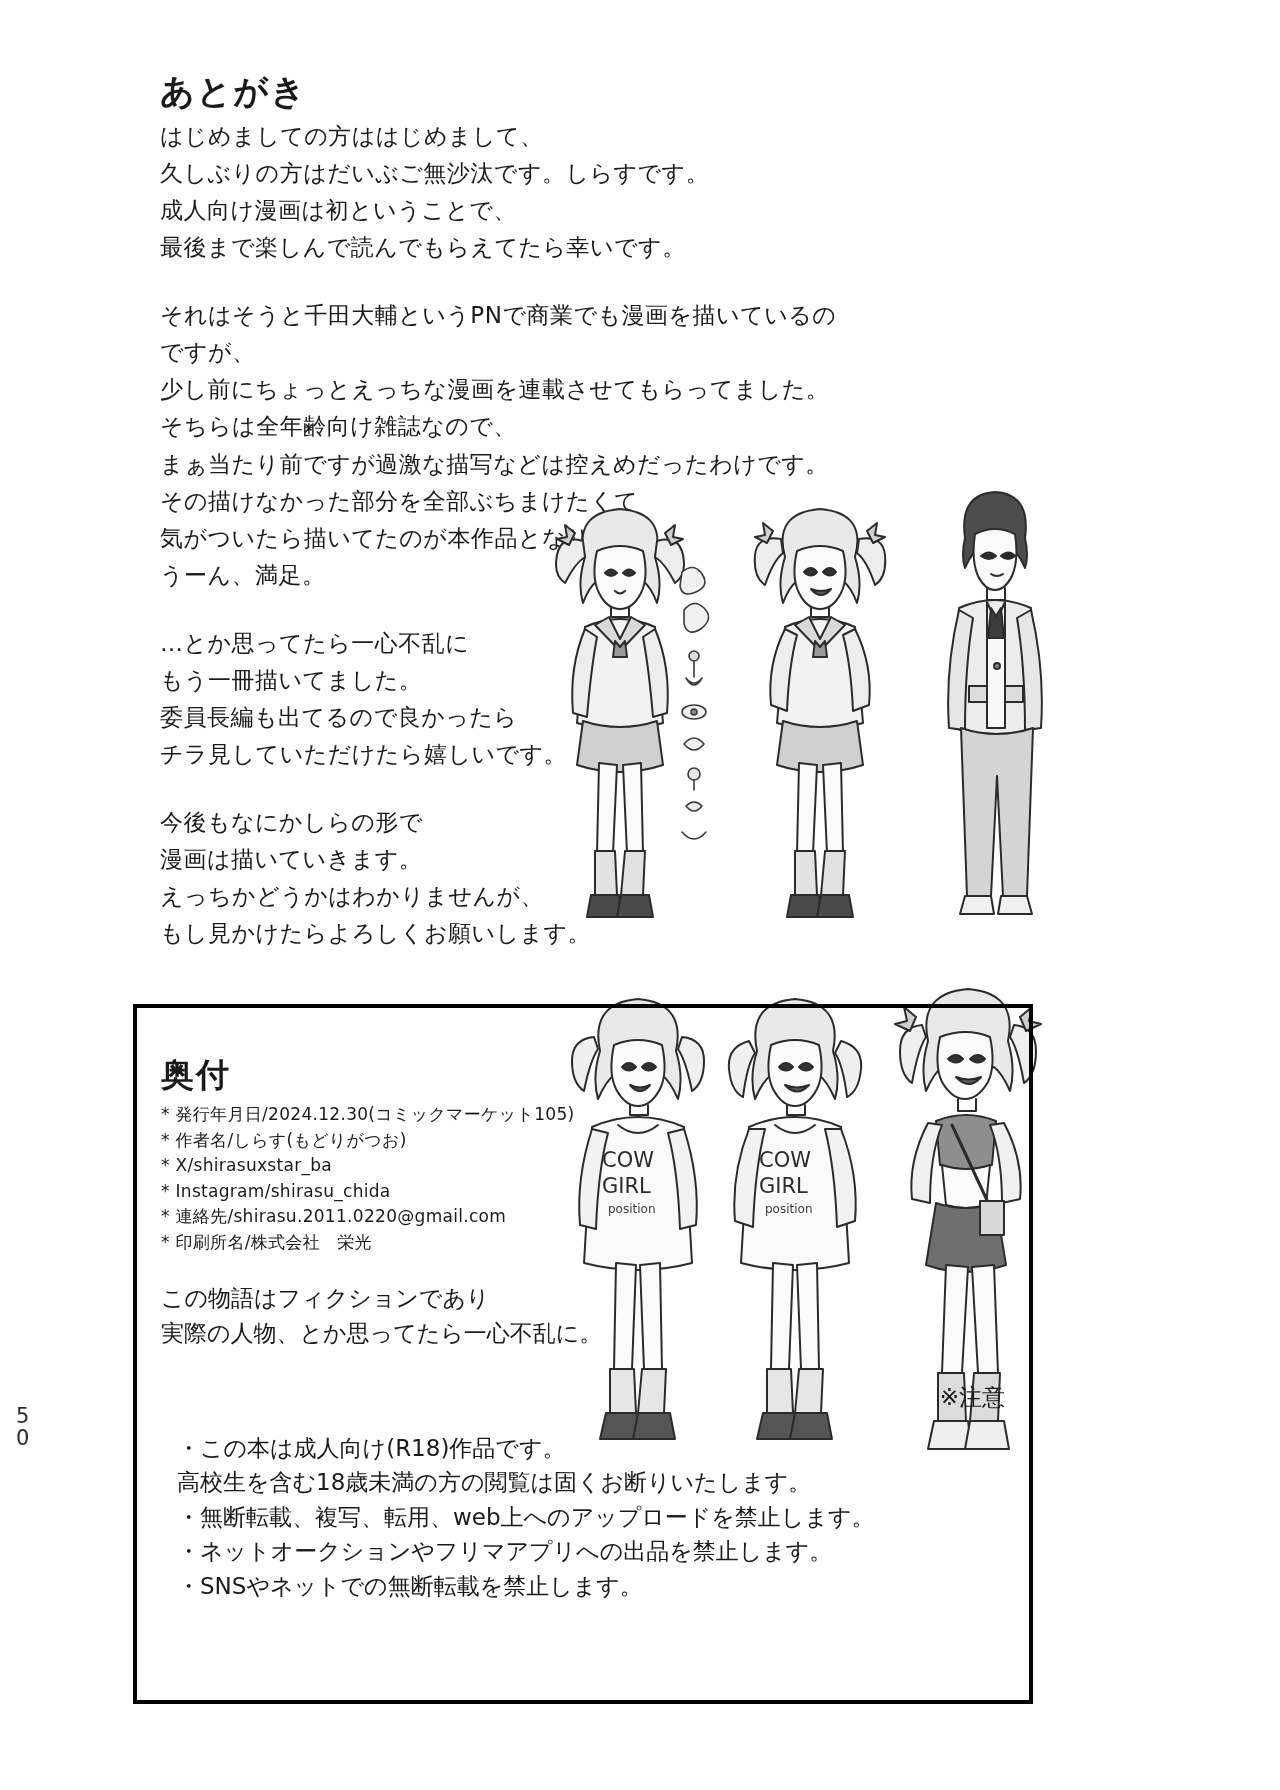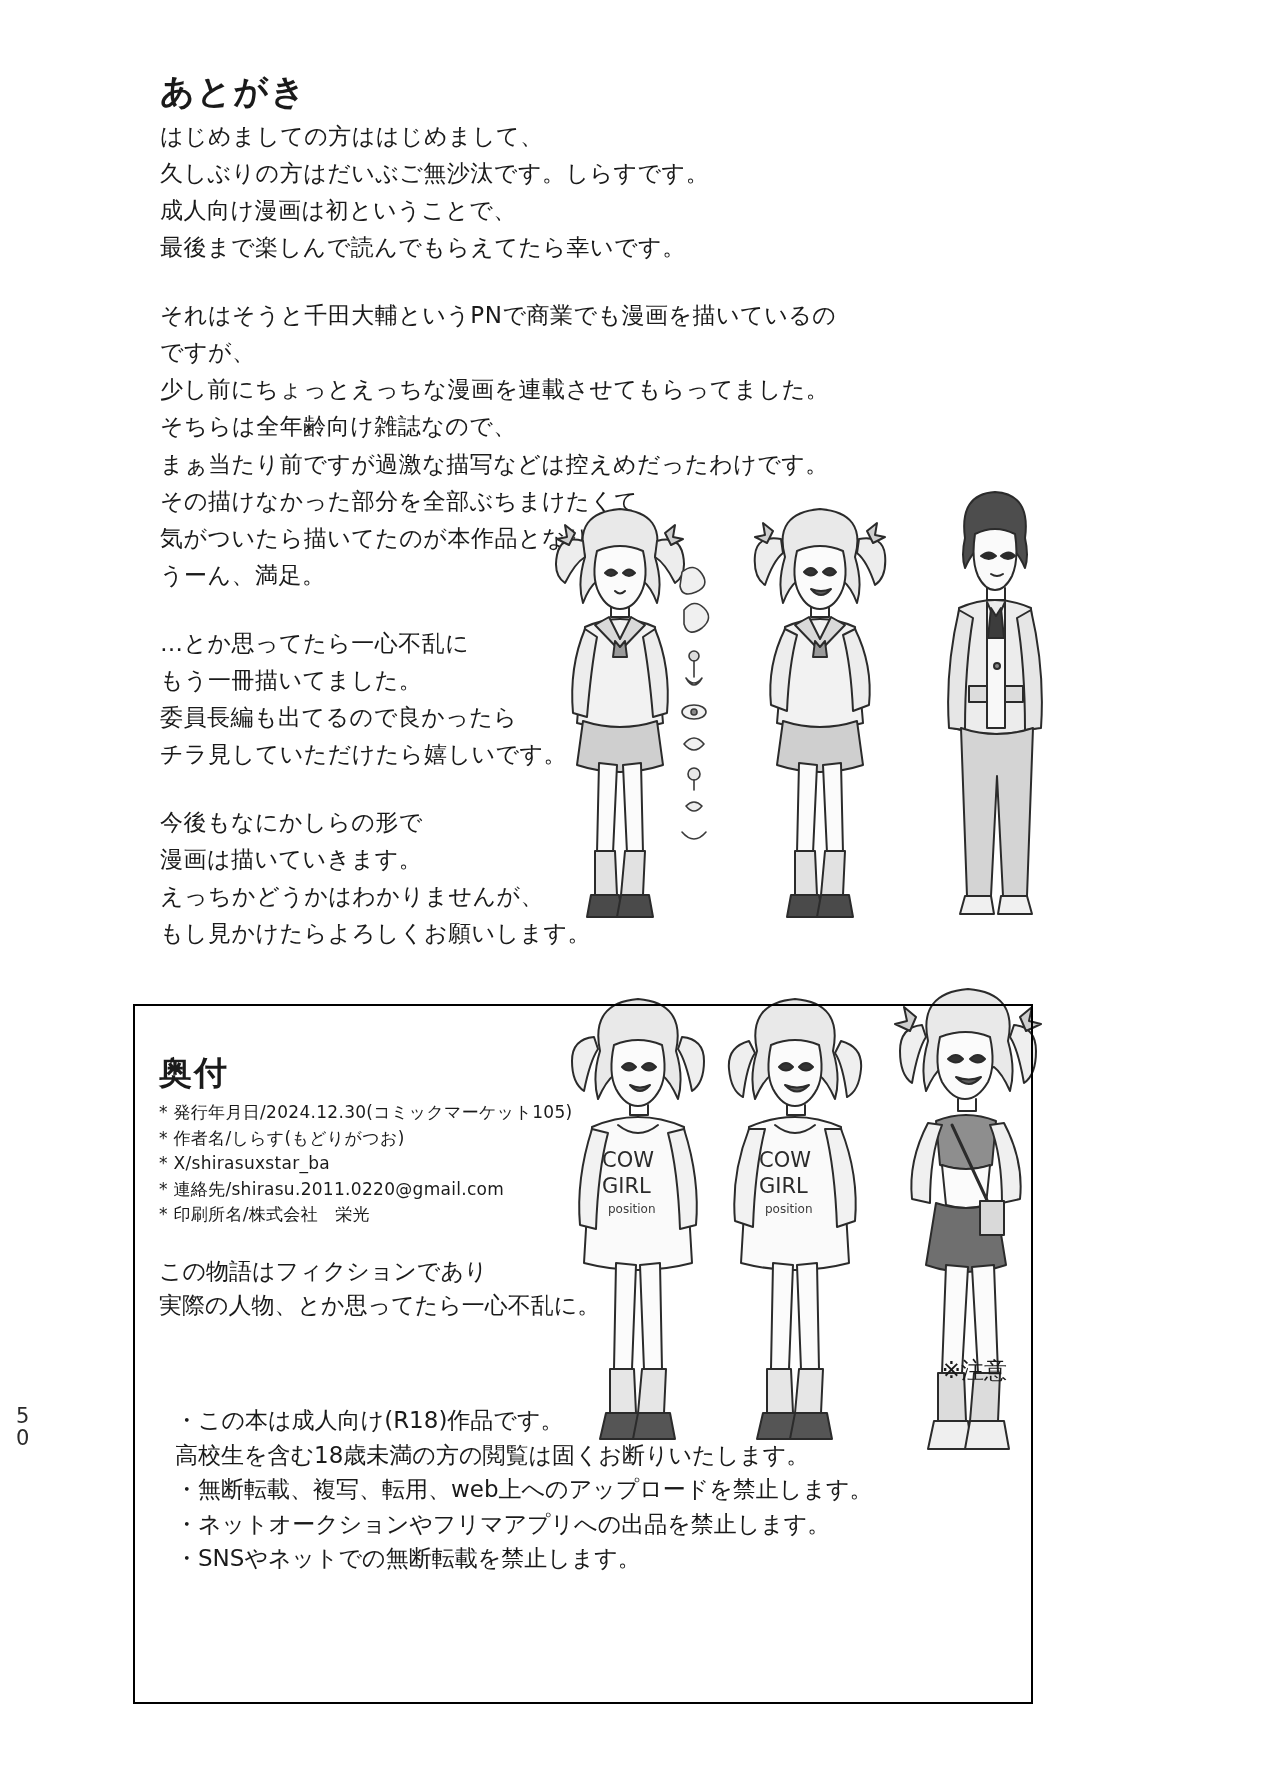--- a/index.html
+++ b/index.html
@@ -46,21 +46,21 @@
     margin-top: 30px;
   }
 
   
   .colophon {
     position: absolute;
     left: 133px;
     top: 1004px;
     width: 900px;
     height: 700px;
-    border: 2px solid #000000;
+    border: 4px solid #000000;
     box-sizing: border-box;
     background: transparent;
   }
   .colophon-inner {
     padding: 18px 24px;
   }
   .colophon-title {
     font-size: 33px;
     font-weight: 700;
     letter-spacing: 2px;
@@ -360,20 +360,21 @@
     </div>
   </div>
 
   <section class="colophon">
     <div class="colophon-inner">
       <h2 class="colophon-title">奥付</h2>
       <ul class="colophon-list">
         <li>* 発行年月日/2024.12.30(コミックマーケット105)</li>
         <li>* 作者名/しらす(もどりがつお)</li>
         <li>* X/shirasuxstar_ba</li>
+        <li>* Instagram/shirasu_chida</li>
         <li>* 連絡先/shirasu.2011.0220@gmail.com</li>
         <li>* 印刷所名/株式会社　栄光</li>
       </ul>
       <div class="colophon-note">この物語はフィクションであり
 実際の人物、とか思ってたら一心不乱に。</div>
       <div class="colophon-caution">
         <span class="caution-head">※注意</span>
         <ul>
           <li>・この本は成人向け(R18)作品です。</li>
           <li>高校生を含む18歳未満の方の閲覧は固くお断りいたします。</li>

